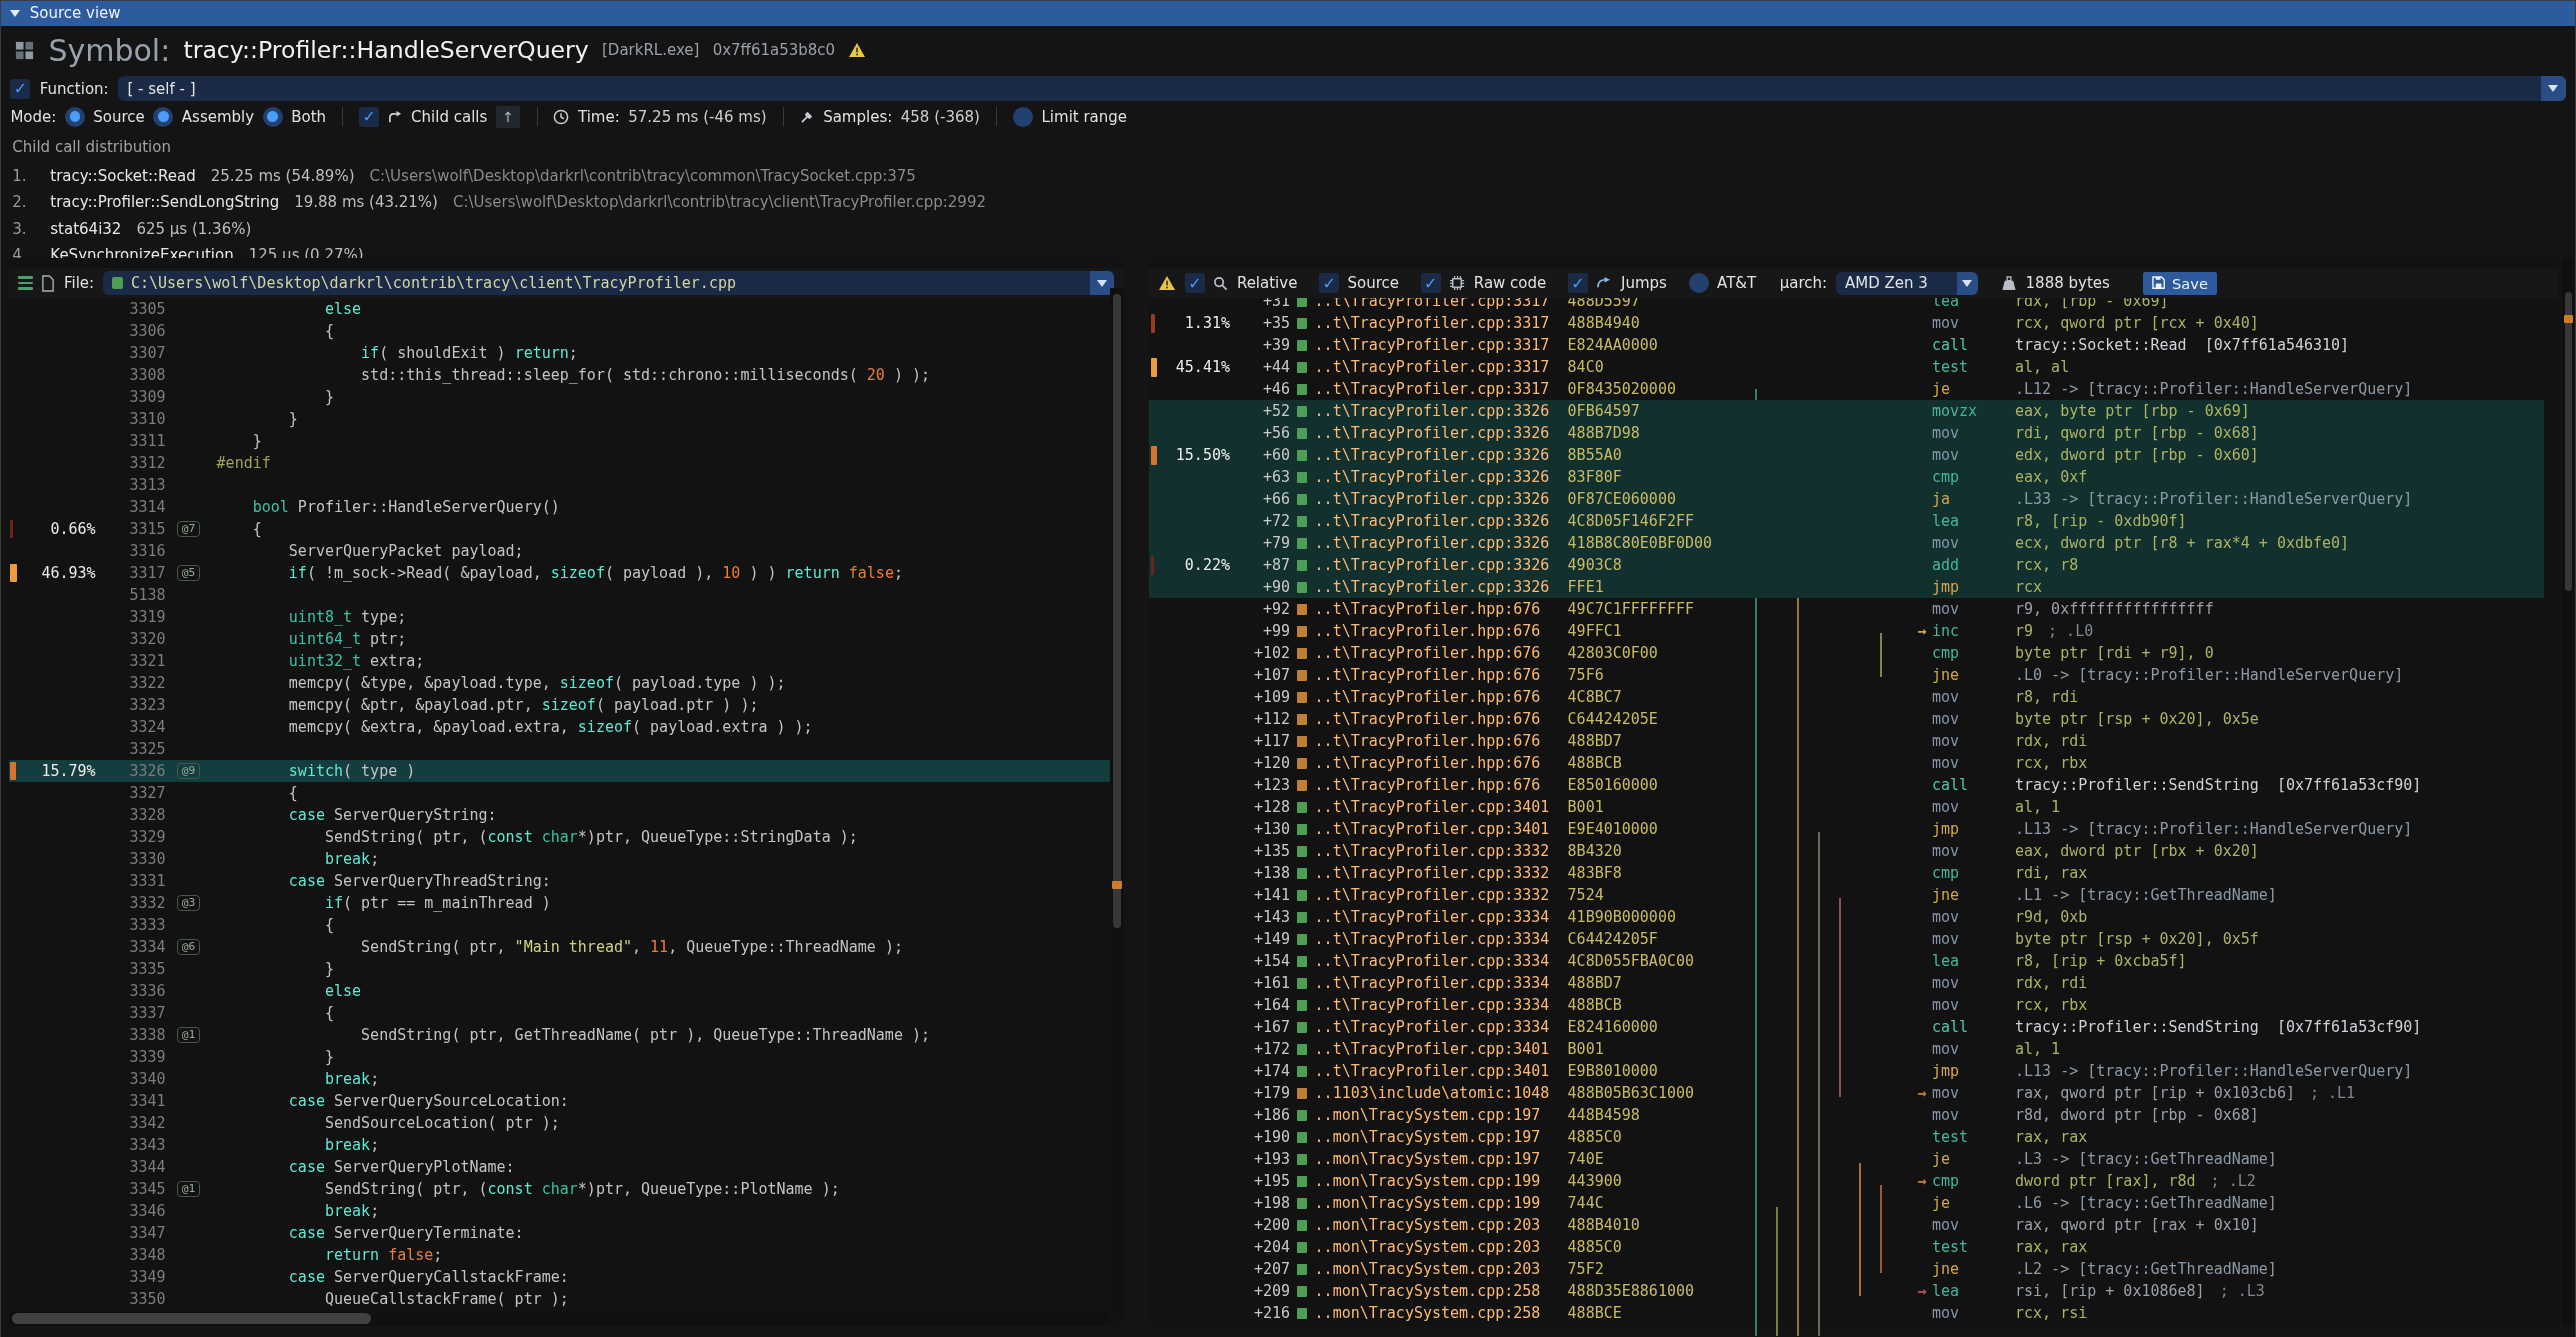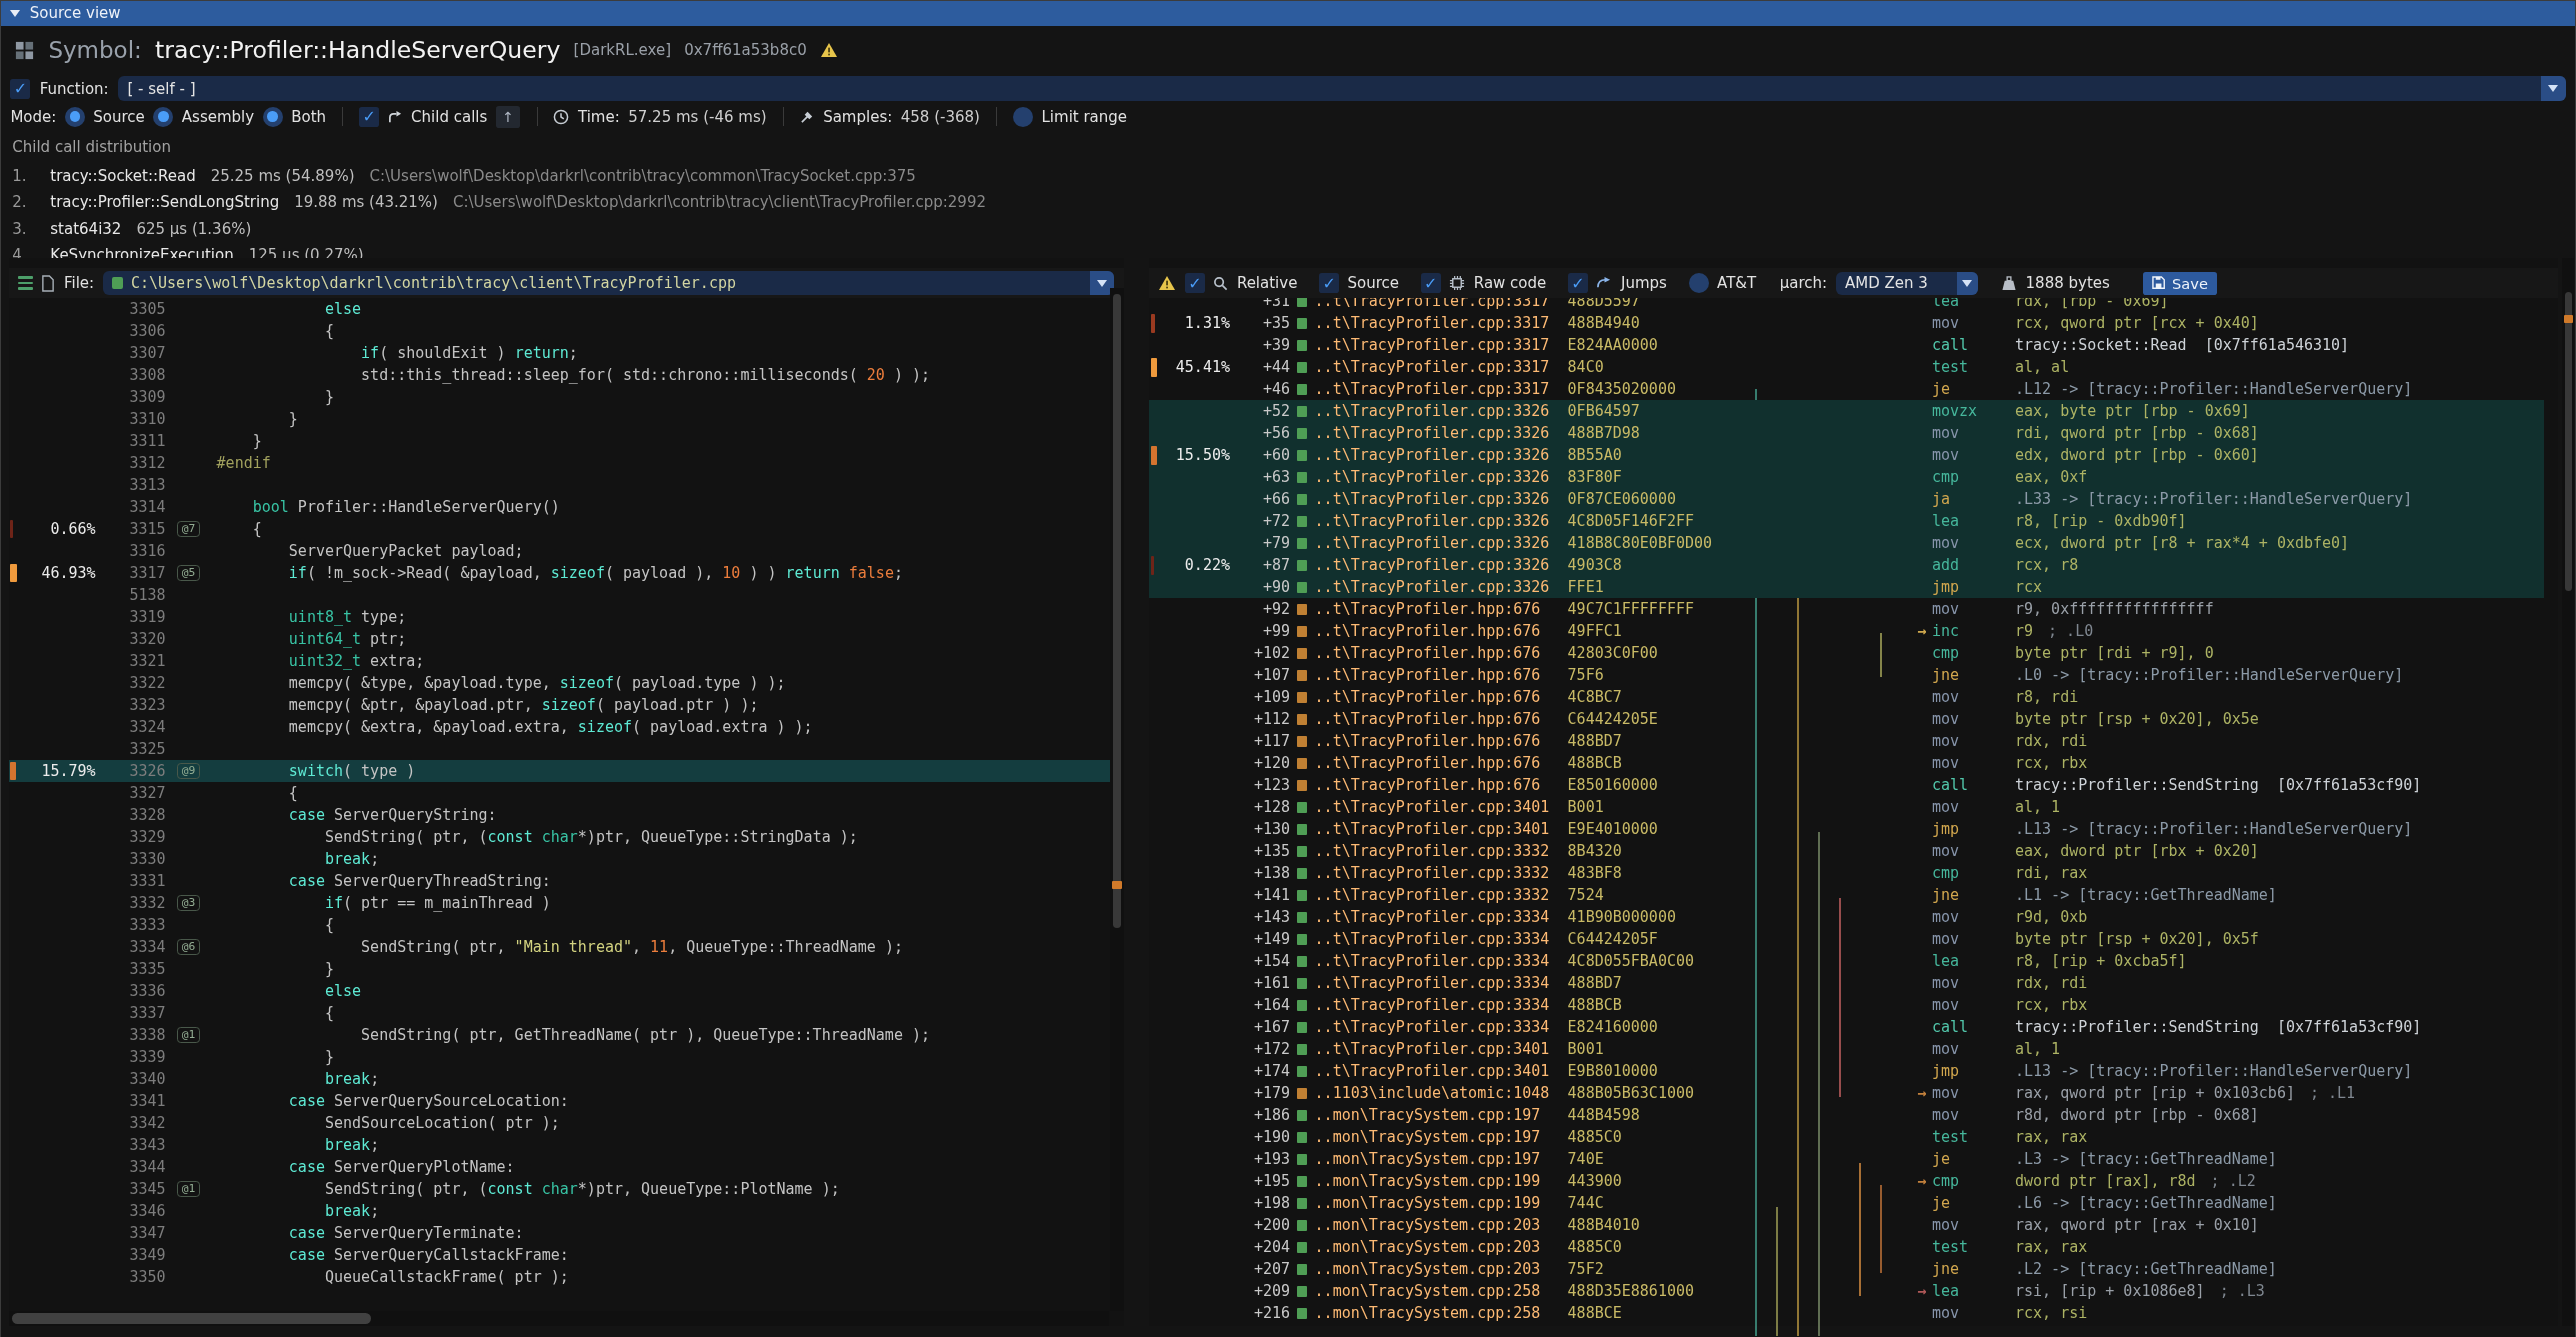--- a/index.html
+++ b/index.html
@@ -14,21 +14,21 @@
     color:#dcdcdc; border:0.9px solid #3c3c3c; overflow:hidden;}
 
   
   .titlebar{height:24.6px; background:var(--titlebar); display:flex; align-items:center;
     padding:0 9.4px; gap:9.4px; font-size:15px; color:#eef2f8;}
   .tri-dn{width:0;height:0;border-left:5.7px solid transparent;border-right:5.7px solid transparent;
     border-top:7.6px solid #e8edf5;}
 
   
   .symbol-row{height:49px; display:flex; align-items:center; padding:0 13.2px; gap:13.2px;}
-  .symbol-label{color:#99a1ab; font-size:23px;}
+  .symbol-label{color:#99a1ab; font-size:30px;}
   .symbol-name{color:#f2f2f2; font-size:23.6px;}
   .symbol-meta{color:#9aa0a8; font-size:15px;}
 
   
   .function-row{height:28px; display:flex; align-items:center; padding:0 9.4px; gap:9.4px; font-size:15px;}
   .ui-label{color:#e2e2e2;}
   .dim{color:#cfcfcf;}
   .combo{background:var(--frame); height:24.6px; border-radius:6px; display:flex; align-items:center;
     padding-left:9.4px; overflow:hidden;}
   .combo .val{color:#e4e4e4; font-size:15px;}
@@ -315,20 +315,21 @@
           <div class="src-row"><span class="src-pct"></span><span class="src-num">3338</span><span class="src-badge"><span class="badge">@1</span></span><span class="src-code"><span class="tk-d">                SendString( ptr, GetThreadName( ptr ), QueueType::ThreadName );</span></span></div>
           <div class="src-row"><span class="src-pct"></span><span class="src-num">3339</span><span class="src-badge"></span><span class="src-code"><span class="tk-d">            }</span></span></div>
           <div class="src-row"><span class="src-pct"></span><span class="src-num">3340</span><span class="src-badge"></span><span class="src-code"><span class="tk-d">            </span><span class="tk-k">break</span><span class="tk-d">;</span></span></div>
           <div class="src-row"><span class="src-pct"></span><span class="src-num">3341</span><span class="src-badge"></span><span class="src-code"><span class="tk-d">        </span><span class="tk-k">case</span><span class="tk-d"> ServerQuerySourceLocation:</span></span></div>
           <div class="src-row"><span class="src-pct"></span><span class="src-num">3342</span><span class="src-badge"></span><span class="src-code"><span class="tk-d">            SendSourceLocation( ptr );</span></span></div>
           <div class="src-row"><span class="src-pct"></span><span class="src-num">3343</span><span class="src-badge"></span><span class="src-code"><span class="tk-d">            </span><span class="tk-k">break</span><span class="tk-d">;</span></span></div>
           <div class="src-row"><span class="src-pct"></span><span class="src-num">3344</span><span class="src-badge"></span><span class="src-code"><span class="tk-d">        </span><span class="tk-k">case</span><span class="tk-d"> ServerQueryPlotName:</span></span></div>
           <div class="src-row"><span class="src-pct"></span><span class="src-num">3345</span><span class="src-badge"><span class="badge">@1</span></span><span class="src-code"><span class="tk-d">            SendString( ptr, (</span><span class="tk-k">const</span><span class="tk-d"> </span><span class="tk-t">char</span><span class="tk-d">*)ptr, QueueType::PlotName );</span></span></div>
           <div class="src-row"><span class="src-pct"></span><span class="src-num">3346</span><span class="src-badge"></span><span class="src-code"><span class="tk-d">            </span><span class="tk-k">break</span><span class="tk-d">;</span></span></div>
           <div class="src-row"><span class="src-pct"></span><span class="src-num">3347</span><span class="src-badge"></span><span class="src-code"><span class="tk-d">        </span><span class="tk-k">case</span><span class="tk-d"> ServerQueryTerminate:</span></span></div>
+          <div class="src-row"><span class="src-pct"></span><span class="src-num">3348</span><span class="src-badge"></span><span class="src-code"><span class="tk-d">            </span><span class="tk-k">return</span><span class="tk-d"> </span><span class="tk-n">false</span><span class="tk-d">;</span></span></div>
           <div class="src-row"><span class="src-pct"></span><span class="src-num">3349</span><span class="src-badge"></span><span class="src-code"><span class="tk-d">        </span><span class="tk-k">case</span><span class="tk-d"> ServerQueryCallstackFrame:</span></span></div>
           <div class="src-row"><span class="src-pct"></span><span class="src-num">3350</span><span class="src-badge"></span><span class="src-code"><span class="tk-d">            QueueCallstackFrame( ptr );</span></span></div>
         </div>
       <div class="hscroll">
           <span class="thumb"></span>
         </div>
       <div class="vscroll mid-vscroll">
         <span class="thumb" style="top:5.7px;height:62%"></span>
         <span class="tick" style="top:58%"></span>
       </div>

